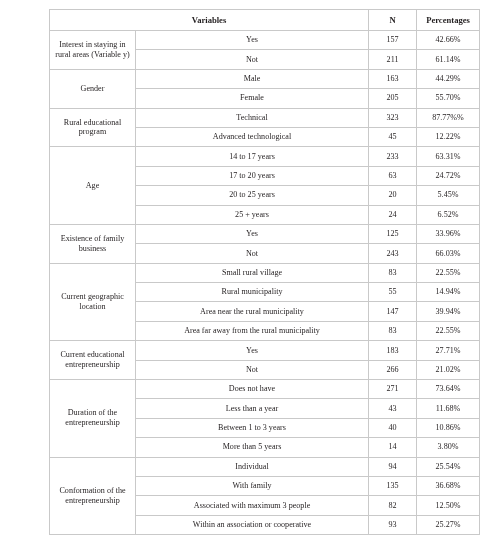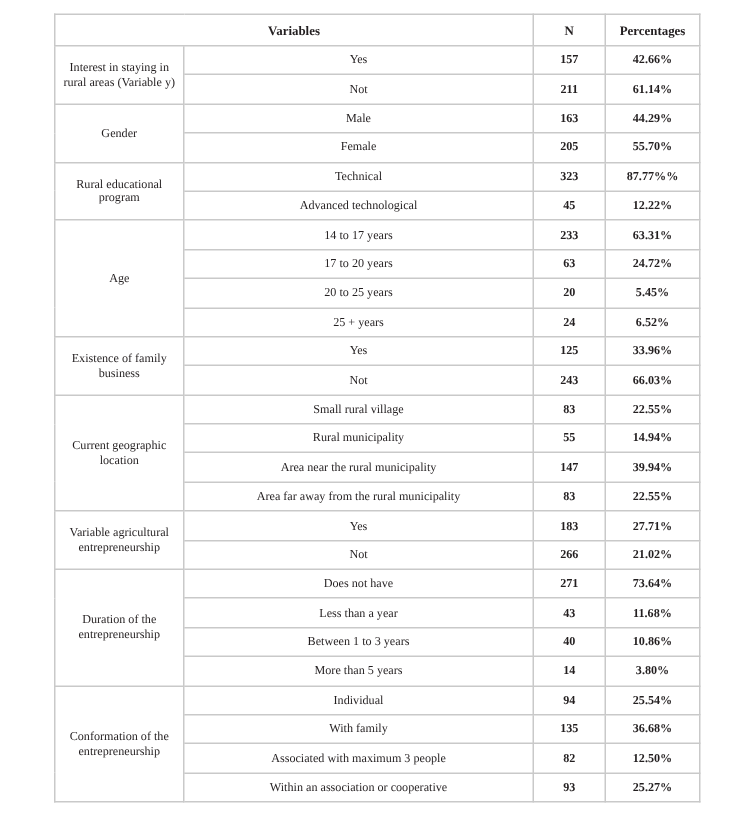--- a/index.html
+++ b/index.html
@@ -9,21 +9,21 @@
   }
   body {
     width: 490px;
     height: 556px;
     font-family: "Liberation Serif", "DejaVu Serif", serif;
     color: #231f20;
     overflow: hidden;
   }
   #table-wrap {
     position: absolute;
-    left: 36px;
+    left: 49px;
     top: 9px;
     width: 430px;
   }
   table.stats {
     border-collapse: collapse;
     width: 430px;
     table-layout: fixed;
     background: #ffffff;
   }
   table.stats col.c-var   { width: 86px; }
@@ -49,21 +49,20 @@
     height: 21px;
   }
   table.stats td.varname {
     font-size: 8.1px;
     padding: 1px 3px;
     margin-top: 48px;
   }
   table.stats td.num,
   table.stats td.pct {
     font-size: 8.1px;
-    font-weight: bold;
   }
 </style>
 </head>
 <body>
 
 <div id="table-wrap">
   <table class="stats">
     <colgroup>
       <col class="c-var">
       <col class="c-cat">
@@ -158,21 +157,21 @@
           <td class="cat">Area near the rural municipality</td>
           <td class="num">147</td>
           <td class="pct">39.94%</td>
         </tr>
         <tr>
           <td class="cat">Area far away from the rural municipality</td>
           <td class="num">83</td>
           <td class="pct">22.55%</td>
         </tr>
         <tr>
-          <td class="varname" rowspan="2">Variable agricultural entrepreneurship</td>
+          <td class="varname" rowspan="2">Current educational entrepreneurship</td>
           <td class="cat">Yes</td>
           <td class="num">183</td>
           <td class="pct">27.71%</td>
         </tr>
         <tr>
           <td class="cat">Not</td>
           <td class="num">266</td>
           <td class="pct">21.02%</td>
         </tr>
         <tr>

